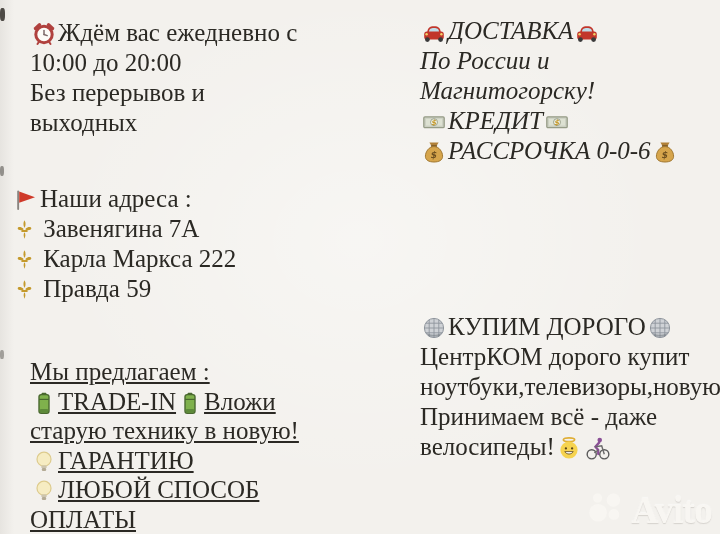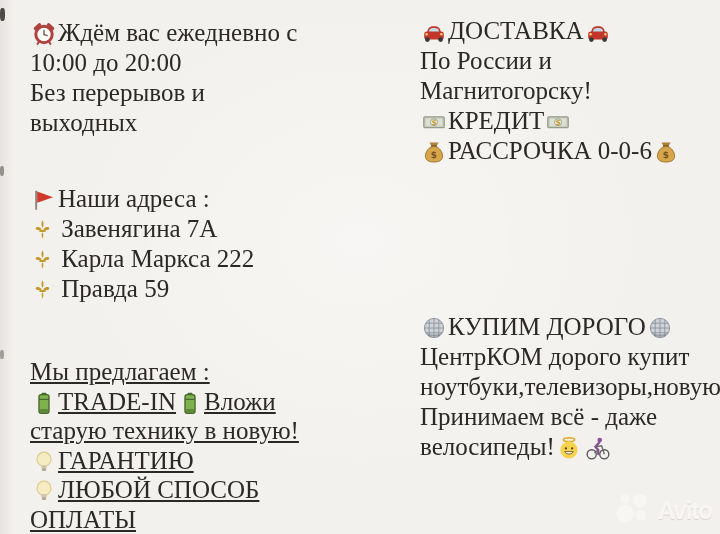--- a/index.html
+++ b/index.html
@@ -10,45 +10,46 @@
     background-image:
       radial-gradient(ellipse at 50% 45%, rgba(255,255,255,0.35) 0%, rgba(255,255,255,0) 60%),
       linear-gradient(90deg, rgba(120,115,108,0.10) 0px, rgba(120,115,108,0.0) 14px);
     font-family:"Liberation Serif","DejaVu Serif",serif;
     color:#2b2924;
     font-size:25px;
   }
   .block{position:absolute;white-space:nowrap;}
   .block .line{line-height:30px;height:30px;}
   .pos-hours{left:30px;top:18px;}
-  .pos-addresses{left:30px;top:184px;}
+  .pos-addresses{left:12px;top:184px;}
   .pos-offers{left:30px;top:357px;}
   .pos-offers .line{line-height:29.5px;height:29.5px;text-decoration:underline;}
-  .pos-delivery{left:420px;top:16px;}
+  .pos-delivery{left:420px;top:16px;font-style:italic;}
   .pos-buyback{left:420px;top:312px;}
   .ic{display:inline-block;margin:0 2px;}
   .ic svg{width:24px;height:24px;vertical-align:-5px;}
   .ic-fleur svg{width:21px;height:21px;vertical-align:-3px;}
   .ic-cyclist svg{width:26px;height:26px;vertical-align:-6px;}
   
   .speck{position:absolute;background:#4d4a45;border-radius:40%;filter:blur(0.6px);}
   .speck-1{left:0;top:8px;width:5px;height:13px;}
   .speck-2{left:0;top:166px;width:4px;height:10px;opacity:.55;}
   .speck-3{left:0;top:350px;width:4px;height:9px;opacity:.45;}
   
   .watermark{
     position:absolute;right:8px;bottom:2px;
     display:flex;align-items:center;gap:7px;
     font-family:"Liberation Sans","DejaVu Sans",sans-serif;
     pointer-events:none;
   }
   .wm-text{
-    font-size:24px;font-weight:700;letter-spacing:-1px;
+    font-size:38px;font-weight:700;letter-spacing:-1px;
     color:#faf8f4;opacity:.82;
     text-shadow:0 1px 1px rgba(140,136,128,.35), 0 -1px 1px rgba(255,255,255,.6);
+    font-family:Liberation Serif, serif;
   }
   .wm-logo svg{width:36px;height:36px;opacity:.82;}
 </style>
 </head>
 <body>
 
 <div class="canvas">
 
   <div class="speck speck-1"></div>
   <div class="speck speck-2"></div>

